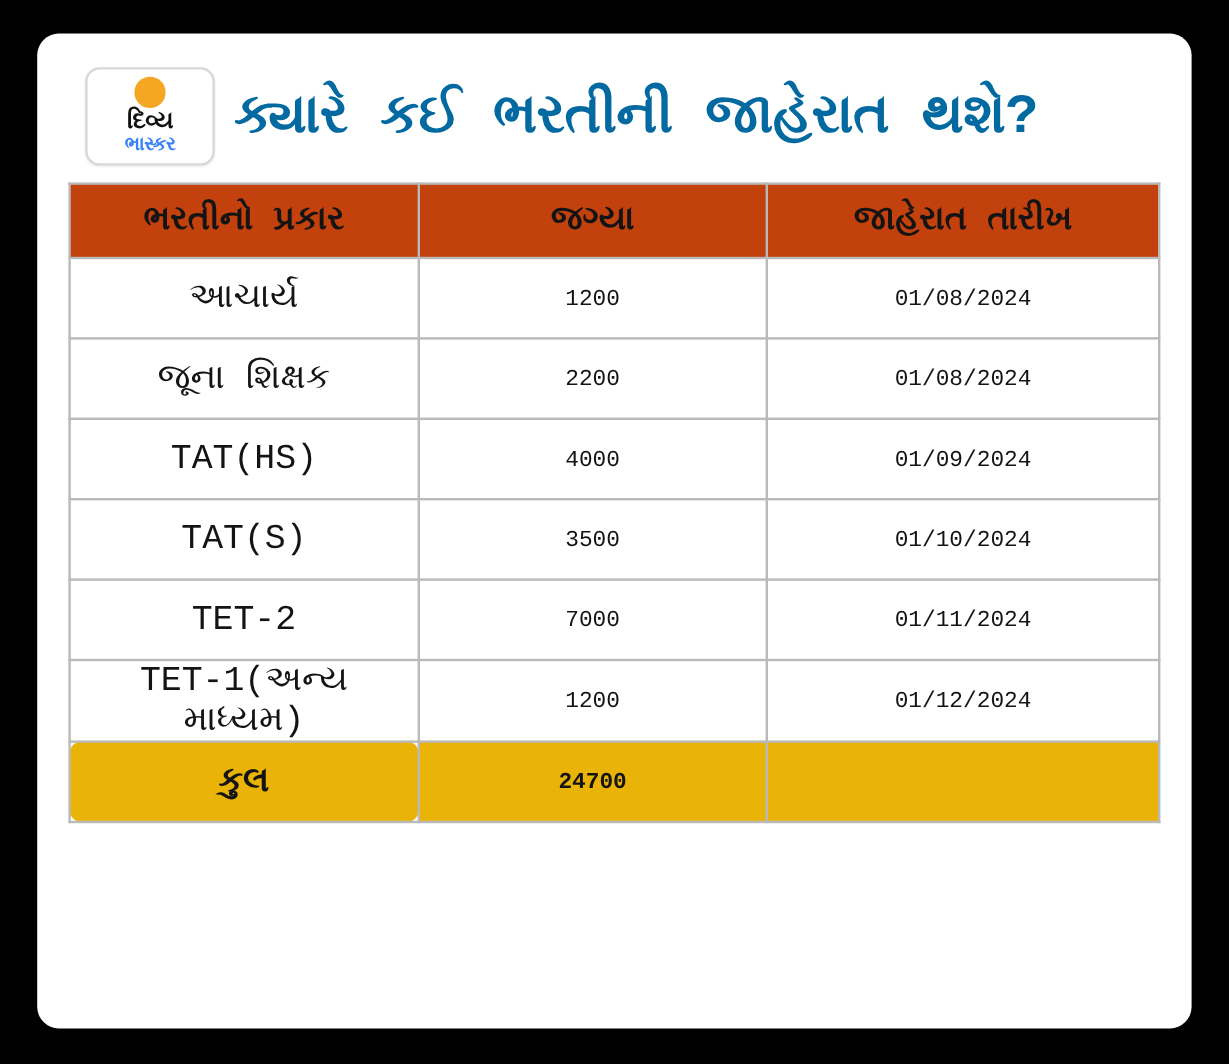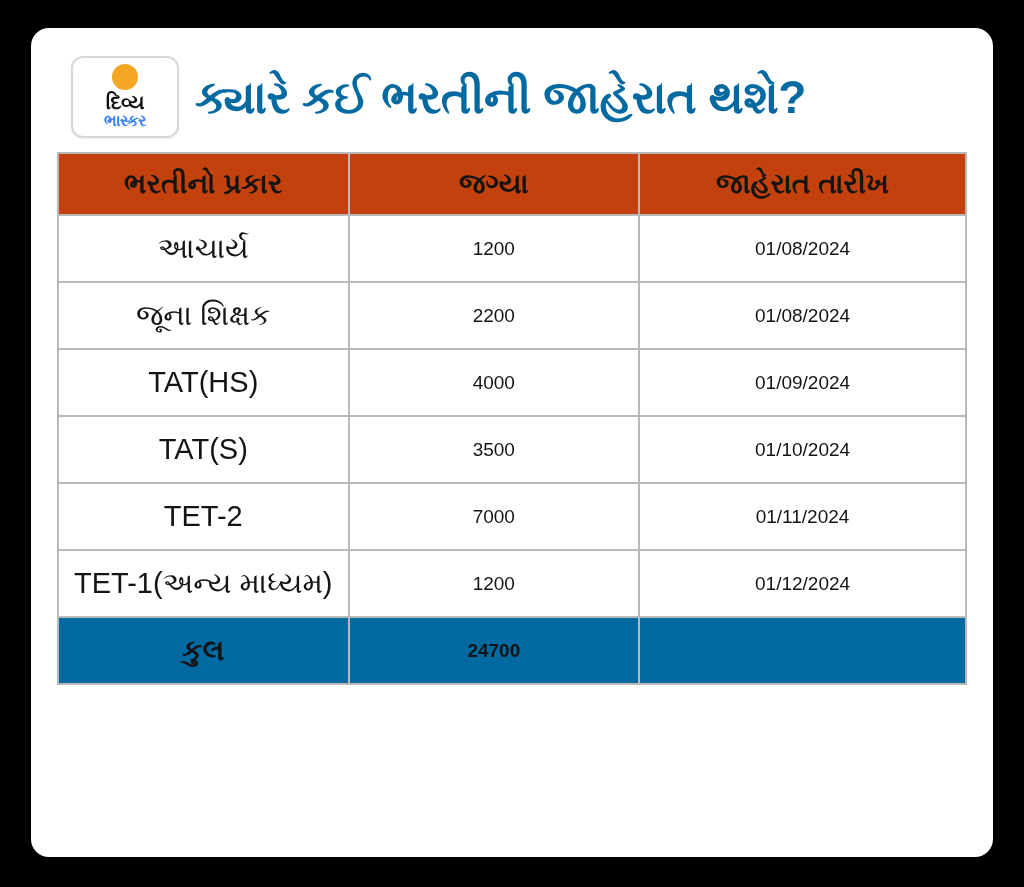--- a/index.html
+++ b/index.html
@@ -24,20 +24,21 @@
     justify-content: center;
   }
   .card {
     width: 962px;
     background: #ffffff;
     border-radius: 18px;
     box-sizing: border-box;
     padding: 22px 26px 26px 26px;
     display: flex;
     flex-direction: column;
+    font-family: Liberation Mono, monospace;
   }
   .header {
     display: flex;
     align-items: center;
     gap: 16px;
     padding: 6px 0 14px 14px;
   }
   .logo {
     width: 108px;
     height: 82px;
@@ -95,24 +96,25 @@
     box-sizing: border-box;
   }
   table.data thead th {
     background: #c2410c;
     font-weight: bold;
     font-size: 28px;
     height: 62px;
   }
   table.data td.type {
     font-size: 29px;
+    border-radius: 10px;
   }
   table.data tr.total td {
     font-weight: bold;
-    background: #0369a1;
+    background: #eab308;
   }
   col.c1 { width: 32%; }
   col.c2 { width: 32%; }
   col.c3 { width: 36%; }
 </style>
 </head>
 <body>
 
 <div class="page">
   <div class="card">

